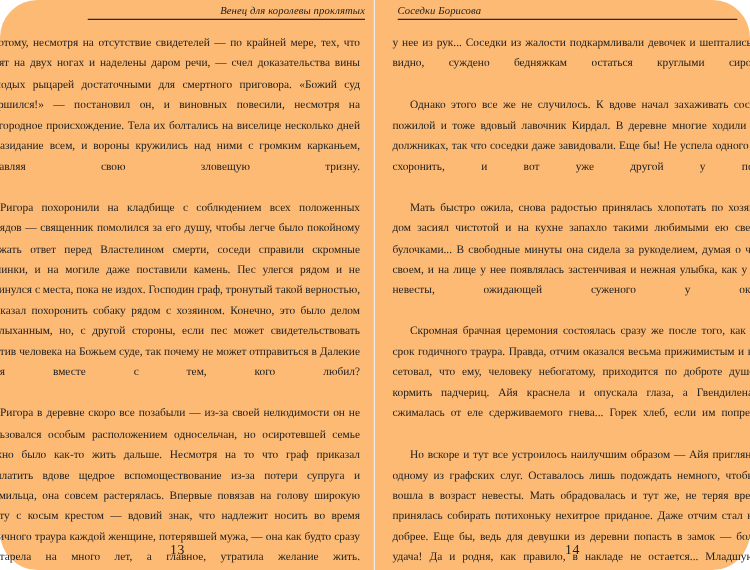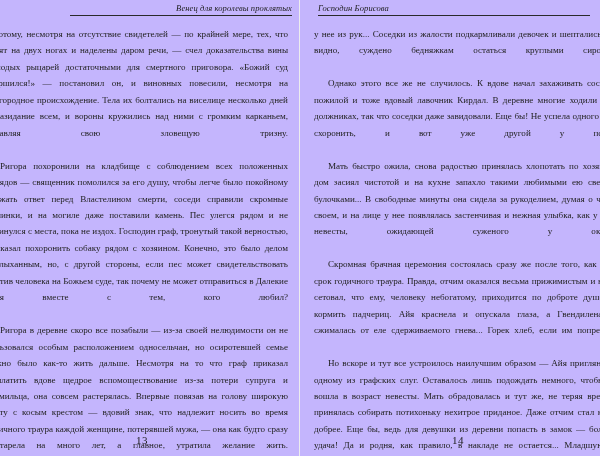--- a/index.html
+++ b/index.html
@@ -13,21 +13,22 @@
     overflow: hidden;
     font-family: "Liberation Serif", "DejaVu Serif", serif;
     color: #1a1a1a;
   }
 
   .spread {
     position: relative;
     width: 600px;
     height: 456px;
     display: flex;
-    background: #c4b5fd;
+    background: #fdba74;
+    border-radius: 30px;
   }
 
   
   .gutter {
     position: absolute;
     left: 299px;
     top: 0;
     width: 1px;
     height: 456px;
     background: #ececee;
@@ -148,21 +149,21 @@
       <p>Ригора в деревне скоро все позабыли — из-за своей нелюдимости он не пользовался особым расположением односельчан, но осиротевшей семье нужно было как-то жить дальше. Несмотря на то что граф приказал выплатить вдове щедрое вспомоществование из-за потери супруга и кормильца, она совсем растерялась. Впервые повязав на голову широкую ленту с косым крестом — вдовий знак, что надлежит носить во время годичного траура каждой женщине, потерявшей мужа, — она как будто сразу постарела на много лет, а главное, утратила желание жить.</p>
 
     </div>
 
     <div class="folio">13</div>
   </div>
 
   <div class="page page-right">
 
     <div class="runhead">
-      <span>Господин Борисова</span>
+      <span>Соседки Борисова</span>
       <span class="rule"></span>
     </div>
 
     <div class="col">
       <p class="cont">у нее из рук... Соседки из жалости подкармливали девочек и шептались, что, видно, суждено бедняжкам остаться круглыми сиротами.</p>
       <p>Однако этого все же не случилось. К вдове начал захаживать сосед — пожилой и тоже вдовый лавочник Кирдал. В деревне многие ходили в его должниках, так что соседки даже завидовали. Еще бы! Не успела одного мужа схоронить, и вот уже другой у порога.</p>
       <p>Мать быстро ожила, снова радостью принялась хлопотать по хозяйству, дом засиял чистотой и на кухне запахло такими любимыми ею свежими булочками... В свободные минуты она сидела за рукоделием, думая о чем-то своем, и на лице у нее появлялась застенчивая и нежная улыбка, как у юной невесты, ожидающей суженого у окошка.</p>
       <p>Скромная брачная церемония состоялась сразу же после того, как истек срок годичного траура. Правда, отчим оказался весьма прижимистым и не раз сетовал, что ему, человеку небогатому, приходится по доброте душевной кормить падчериц. Айя краснела и опускала глаза, а Гвендилена вся сжималась от еле сдерживаемого гнева... Горек хлеб, если им попрекают!</p>
       <p>Но вскоре и тут все устроилось наилучшим образом — Айя приглянулась одному из графских слуг. Оставалось лишь подождать немного, чтобы она вошла в возраст невесты. Мать обрадовалась и тут же, не теряя времени, принялась собирать потихоньку нехитрое приданое. Даже отчим стал как-то добрее. Еще бы, ведь для девушки из деревни попасть в замок — большая удача! Да и родня, как правило, в накладе не остается... Младшую же, Гвендилену, которая не отличалась особой миловидностью («Худая, как жердь, рот лягушачий, да еще и дикая какая-то.. Кто тебя только замуж возьмет?» — бывало, с досадой говорила мать), решено было отправить в монастырь.</p>
     </div>

